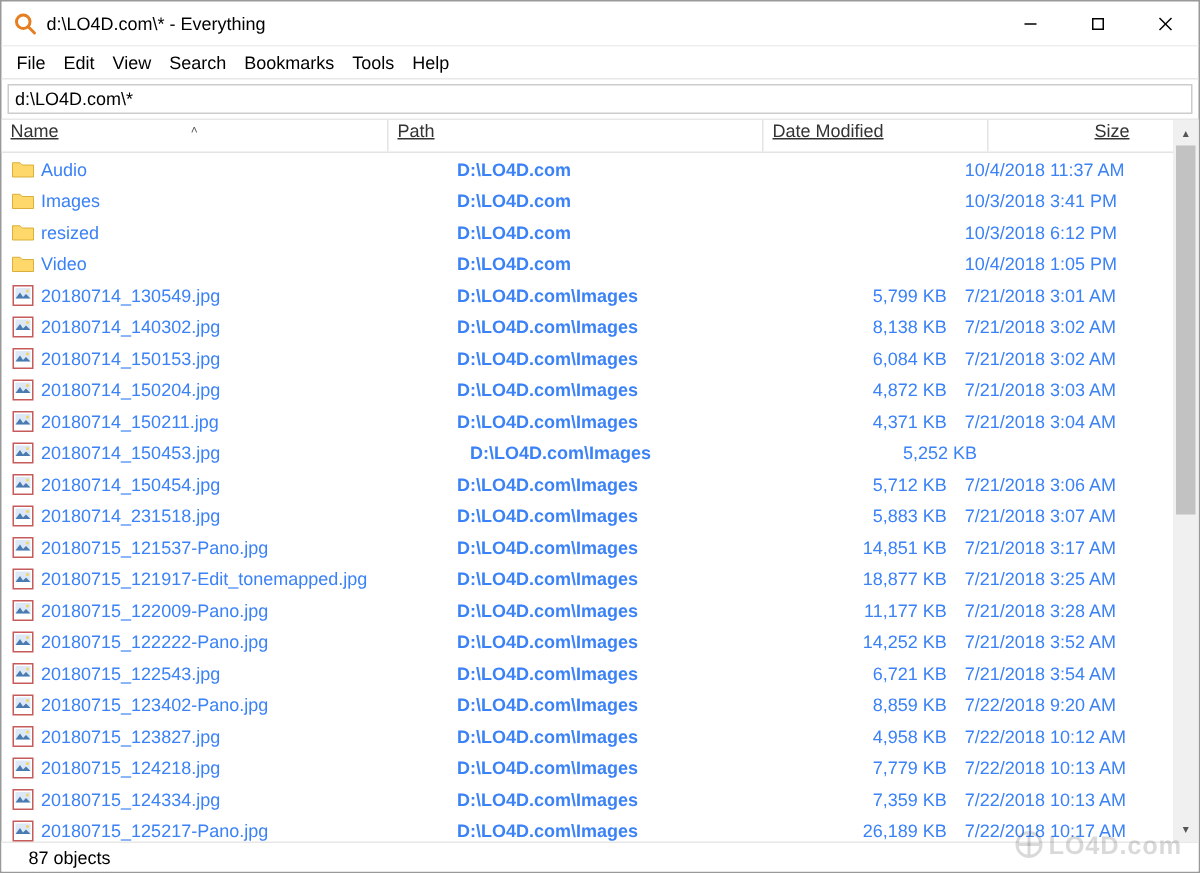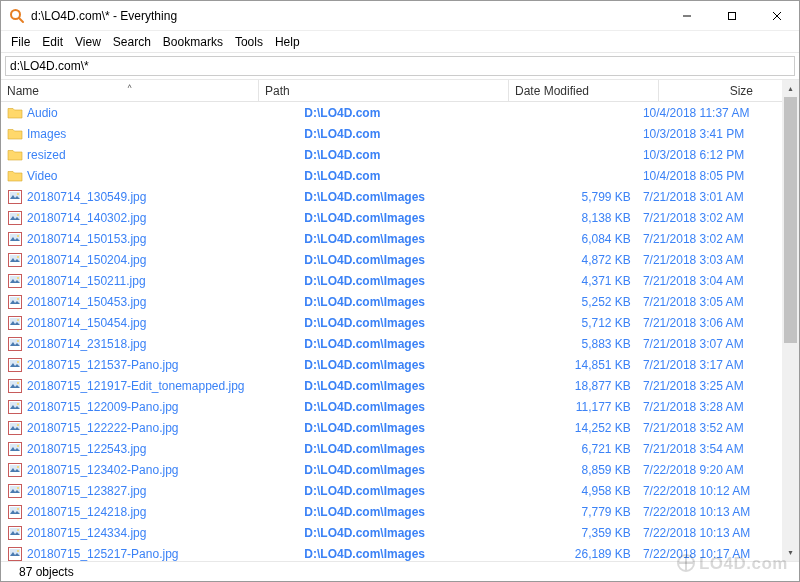--- a/index.html
+++ b/index.html
@@ -99,25 +99,25 @@
   .list-header {
     display: flex;
     height: 22px;
     border-bottom: 1px solid #e4e4e4;
     font-size: 12px;
     color: #333;
     background: #fff;
   }
   .list-header .col {
     display: flex;
-    align-items: center;
     padding: 0 6px;
     border-right: 1px solid #e4e4e4;
     cursor: pointer;
     position: relative;
+    text-decoration: underline;
   }
   .list-header .col:last-child { border-right: none; }
   .list-header .sort-caret {
     position: absolute;
     left: 50%;
     top: 2px;
     transform: translateX(-50%);
     font-size: 8px;
     color: #555;
   }
@@ -322,21 +322,21 @@
             <div class="cell cell-name">
               <span class="icon">
                 <svg width="16" height="16" viewBox="0 0 16 16">
                   <path d="M1 3.5 L6 3.5 L7.5 5 L15 5 L15 13 L1 13 Z" fill="#ffd86b" stroke="#d6a92d" stroke-width="0.6"></path>
                 </svg>
               </span>
               <span>Video</span>
             </div>
             <div class="cell cell-path">D:\LO4D.com</div>
             <div class="cell cell-size"></div>
-            <div class="cell cell-date">10/4/2018 8:05 PM</div>
+            <div class="cell cell-date">10/4/2018 1:05 PM</div>
           </div>
           <div class="row">
             <div class="cell cell-name">
               <span class="icon">
                 <svg width="16" height="16" viewBox="0 0 16 16">
                   <rect x="1.5" y="1.5" width="13" height="13" fill="#fff" stroke="#c75b5b" stroke-width="1"></rect>
                   <rect x="3" y="3" width="10" height="7" fill="#dce8f5"></rect>
                   <polygon points="3,10 6,6 8,9 10,7 13,10" fill="#4a7bb0"></polygon>
                   <circle cx="11" cy="5" r="1" fill="#f4d35e"></circle>
                 </svg>
@@ -418,21 +418,20 @@
                   <rect x="1.5" y="1.5" width="13" height="13" fill="#fff" stroke="#c75b5b" stroke-width="1"></rect>
                   <rect x="3" y="3" width="10" height="7" fill="#dce8f5"></rect>
                   <polygon points="3,10 6,6 8,9 10,7 13,10" fill="#4a7bb0"></polygon>
                   <circle cx="11" cy="5" r="1" fill="#f4d35e"></circle>
                 </svg>
               </span>
               <span>20180714_150453.jpg</span>
             </div>
             <div class="cell cell-path">D:\LO4D.com\Images</div>
             <div class="cell cell-size">5,252 KB</div>
-            <div class="cell cell-date">7/21/2018 3:05 AM</div>
           </div>
           <div class="row">
             <div class="cell cell-name">
               <span class="icon">
                 <svg width="16" height="16" viewBox="0 0 16 16">
                   <rect x="1.5" y="1.5" width="13" height="13" fill="#fff" stroke="#c75b5b" stroke-width="1"></rect>
                   <rect x="3" y="3" width="10" height="7" fill="#dce8f5"></rect>
                   <polygon points="3,10 6,6 8,9 10,7 13,10" fill="#4a7bb0"></polygon>
                   <circle cx="11" cy="5" r="1" fill="#f4d35e"></circle>
                 </svg>

